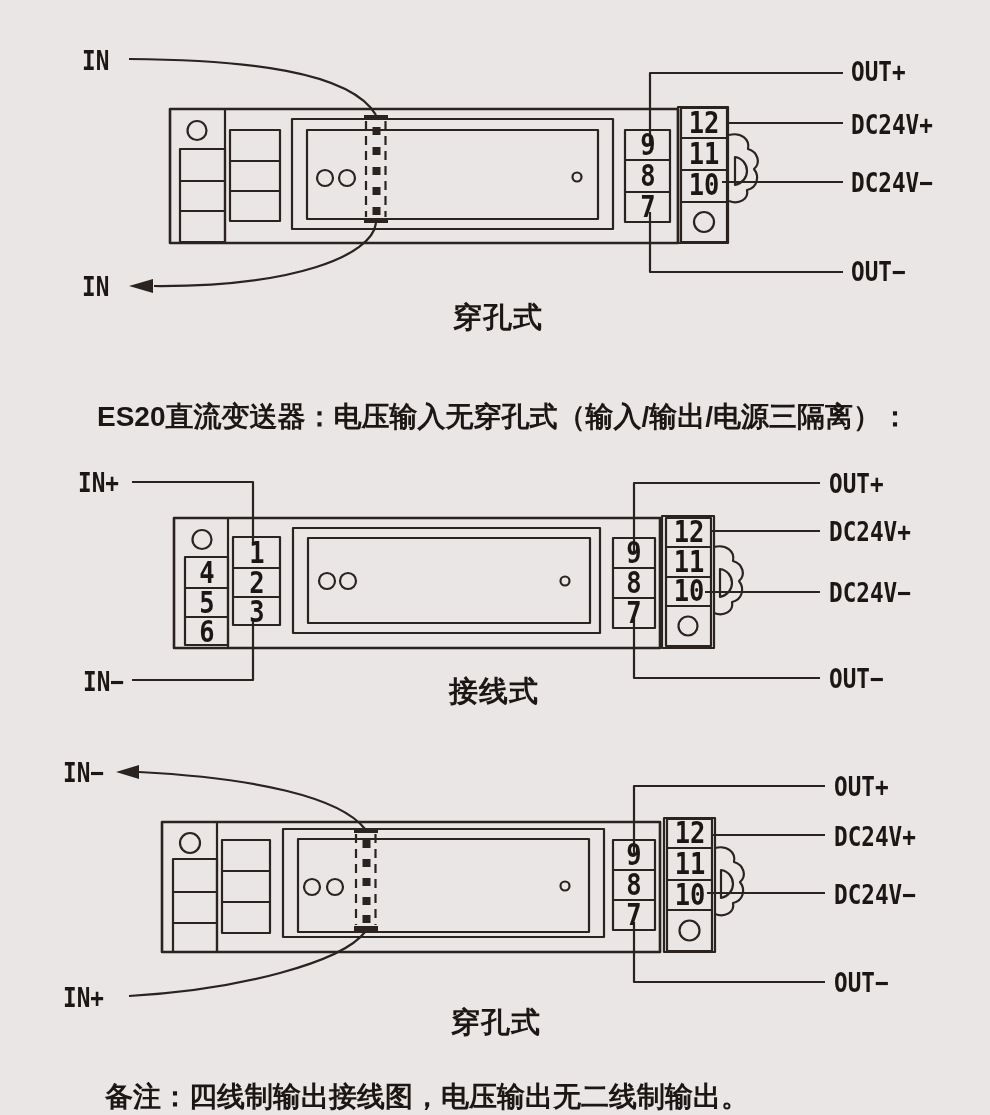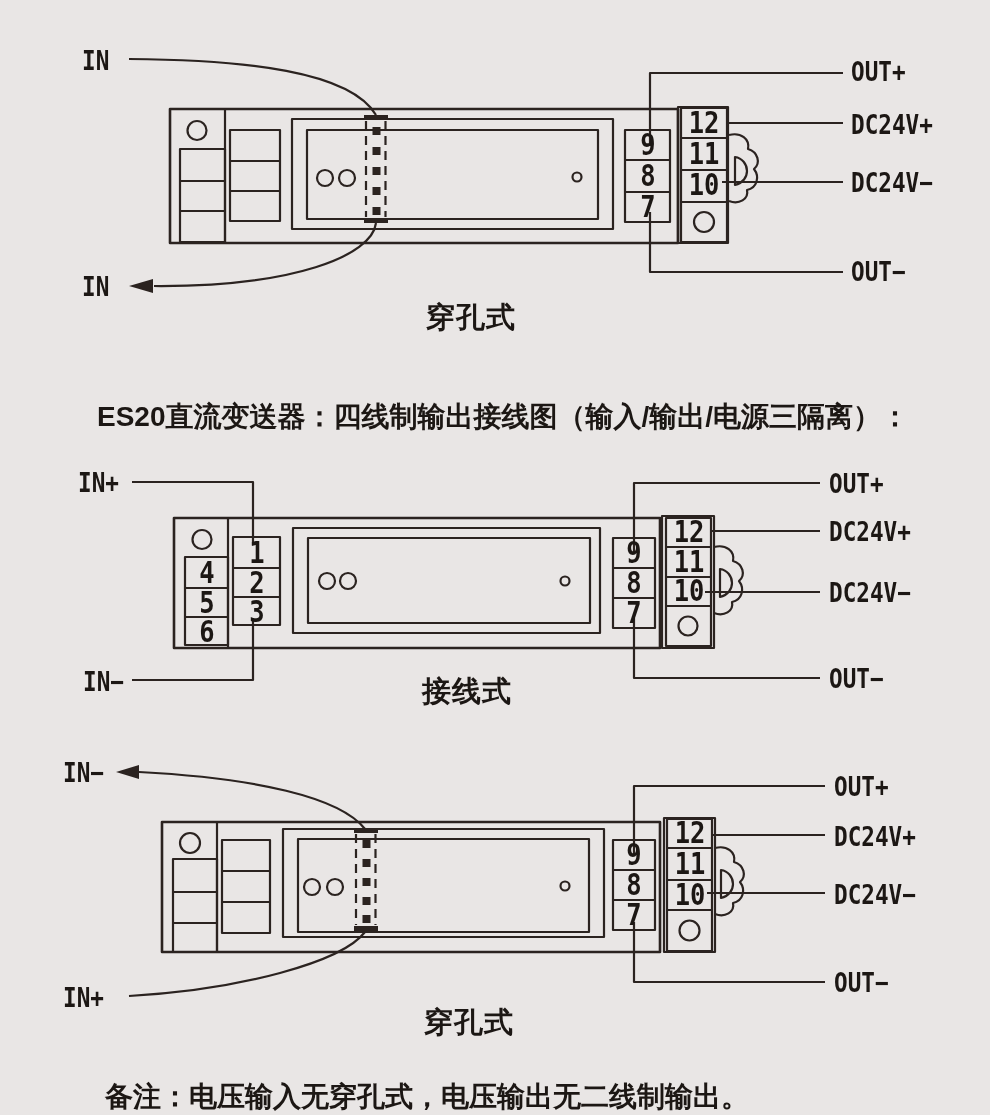--- a/index.html
+++ b/index.html
@@ -34,20 +34,21 @@
   }
   .cn{
     font-family:"Liberation Sans","DejaVu Sans",sans-serif;
     font-weight:600;
     color:#1c1714;
   }
   .caption{
     font-size:29px;
     transform:translate(-50%,-50%);
     letter-spacing:1px;
+    margin-left:27px;
   }
   .title{font-size:28px;}
   .note{font-size:28px;}
 </style>
 </head>
 <body>
 
 <div id="app">
 
   <svg id="art" width="990" height="1115" viewBox="0 0 990 1115">
@@ -201,21 +202,21 @@
   <div class="lbl io" style="left:851px;top:182px">DC24V−</div>
   <div class="lbl io" style="left:851px;top:271px">OUT−</div>
   <div class="lbl term" style="left:648px;top:146px">9</div>
   <div class="lbl term" style="left:648px;top:177px">8</div>
   <div class="lbl term" style="left:648px;top:208px">7</div>
   <div class="lbl term" style="left:704px;top:124px">12</div>
   <div class="lbl term" style="left:704px;top:155px">11</div>
   <div class="lbl term" style="left:704px;top:186px">10</div>
   <div class="lbl cn caption" style="left:471px;top:318px">穿孔式</div>
 
-  <div class="cn title" style="position:absolute;left:97px;top:398px">ES20直流变送器：四线制输出接线图（输入/输出/电源三隔离）：</div>
+  <div class="cn title" style="position:absolute;left:97px;top:398px">ES20直流变送器：电压输入无穿孔式（输入/输出/电源三隔离）：</div>
 
   <div class="lbl io" style="left:78px;top:482px">IN+</div>
   <div class="lbl io" style="left:83px;top:681px">IN−</div>
   <div class="lbl io" style="left:829px;top:483px">OUT+</div>
   <div class="lbl io" style="left:829px;top:531px">DC24V+</div>
   <div class="lbl io" style="left:829px;top:592px">DC24V−</div>
   <div class="lbl io" style="left:829px;top:678px">OUT−</div>
   <div class="lbl term" style="left:257px;top:554px">1</div>
   <div class="lbl term" style="left:257px;top:584px">2</div>
   <div class="lbl term" style="left:257px;top:613px">3</div>
@@ -237,15 +238,15 @@
   <div class="lbl io" style="left:834px;top:894px">DC24V−</div>
   <div class="lbl io" style="left:834px;top:982px">OUT−</div>
   <div class="lbl term" style="left:634px;top:856px">9</div>
   <div class="lbl term" style="left:634px;top:886px">8</div>
   <div class="lbl term" style="left:634px;top:916px">7</div>
   <div class="lbl term" style="left:690px;top:834px">12</div>
   <div class="lbl term" style="left:690px;top:865px">11</div>
   <div class="lbl term" style="left:690px;top:896px">10</div>
   <div class="lbl cn caption" style="left:469px;top:1023px">穿孔式</div>
 
-  <div class="cn note" style="position:absolute;left:105px;top:1078px">备注：电压输入无穿孔式，电压输出无二线制输出。</div>
+  <div class="cn note" style="position:absolute;left:105px;top:1078px">备注：四线制输出接线图，电压输出无二线制输出。</div>
 
 </div>
 
 </body></html>

